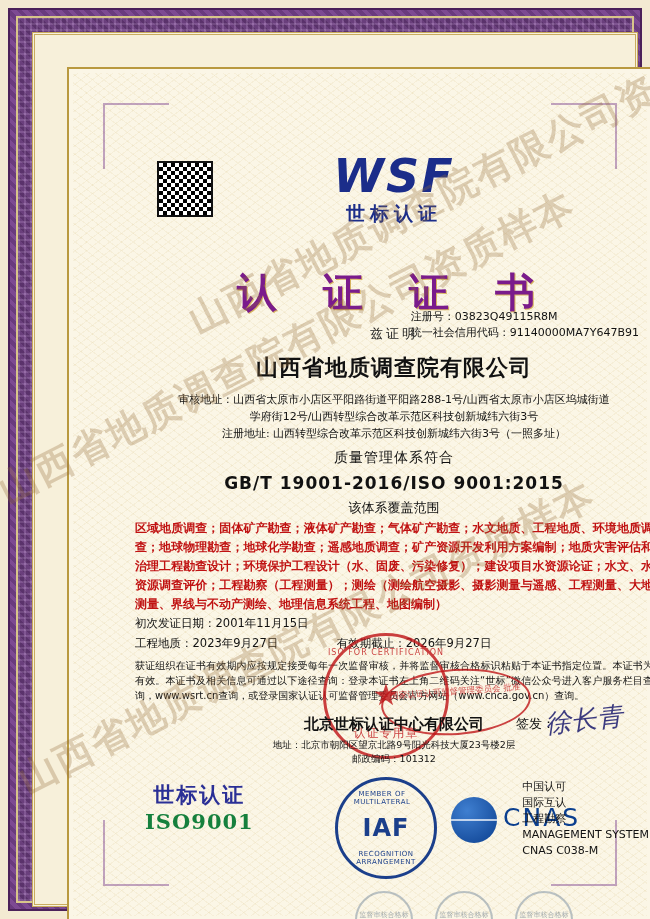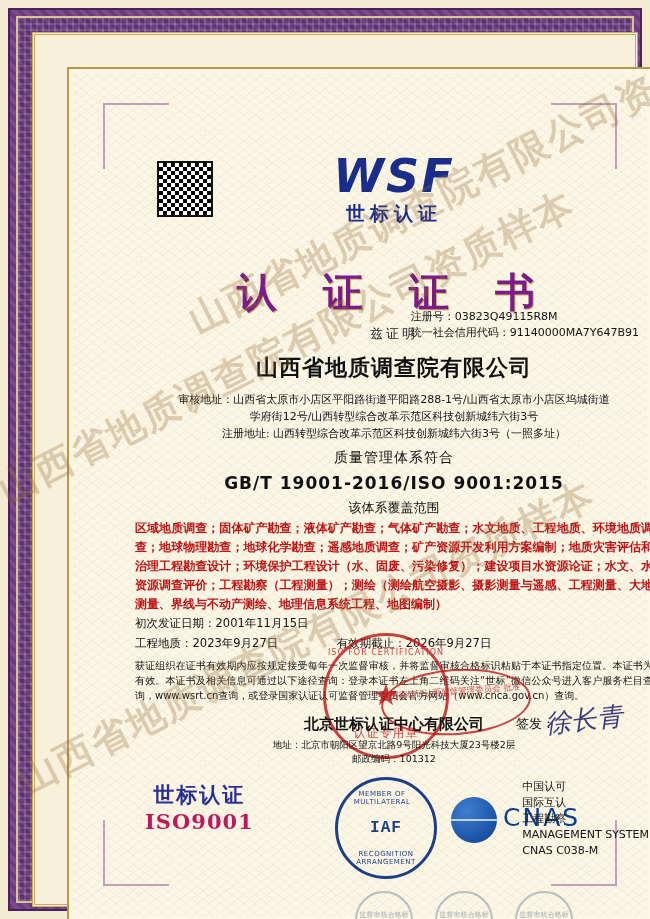--- a/index.html
+++ b/index.html
@@ -157,27 +157,27 @@
     font-size:8.5px;text-align:center;line-height:12px;padding-top:14px;box-sizing:border-box;
     transform:rotate(-4deg);
   }
 
   
   .bottom{
     position:absolute;left:22px;right:22px;top:660px;height:110px;
   }
   .b-wsf{position:absolute;left:10px;top:8px;text-align:center;color:#2a2f96;}
   .b-wsf .l1{font-size:21px;font-weight:bold;letter-spacing:2px;}
-  .b-wsf .l2{font-family:"DejaVu Serif","Liberation Serif",serif;font-size:21px;font-weight:bold;letter-spacing:1px;color:#be185d;}
+  .b-wsf .l2{font-family:"DejaVu Serif","Liberation Serif",serif;font-size:21px;font-weight:bold;letter-spacing:1px;color:#15803d;}
   .iaf{
     position:absolute;left:200px;top:4px;width:96px;height:96px;border-radius:50%;
     border:3px solid #1b3f8b;color:#1b3f8b;text-align:center;
   }
   .iaf .ring-top{position:absolute;left:0;right:8px;top:10px;font-size:7px;letter-spacing:.5px;}
-  .iaf .core{position:absolute;left:50%;top:50%;transform:translate(-50%,-50%);font-size:16px;font-weight:bold;letter-spacing:1px;font-family:Liberation Mono, monospace;}
+  .iaf .core{position:absolute;left:50%;top:50%;transform:translate(-50%,-50%);font-size:24px;font-weight:bold;letter-spacing:1px;}
   .iaf .ring-bot{position:absolute;left:0;right:0;bottom:10px;font-size:7px;letter-spacing:.5px;}
   .cnas{position:absolute;left:320px;top:22px;color:#0b3f8f;}
   .cnas .globe{
     position:absolute;left:-4px;top:2px;width:46px;height:46px;border-radius:50%;
     background:radial-gradient(circle at 35% 30%,#3f7fd0,#0b3f8f);
   }
   .cnas .globe:after{
     content:"";position:absolute;left:0;top:22px;width:46px;height:2px;background:rgba(255,255,255,.7);
   }
   .cnas .txt{position:absolute;left:48px;top:8px;font-size:25px;font-weight:normal;letter-spacing:2px;}

